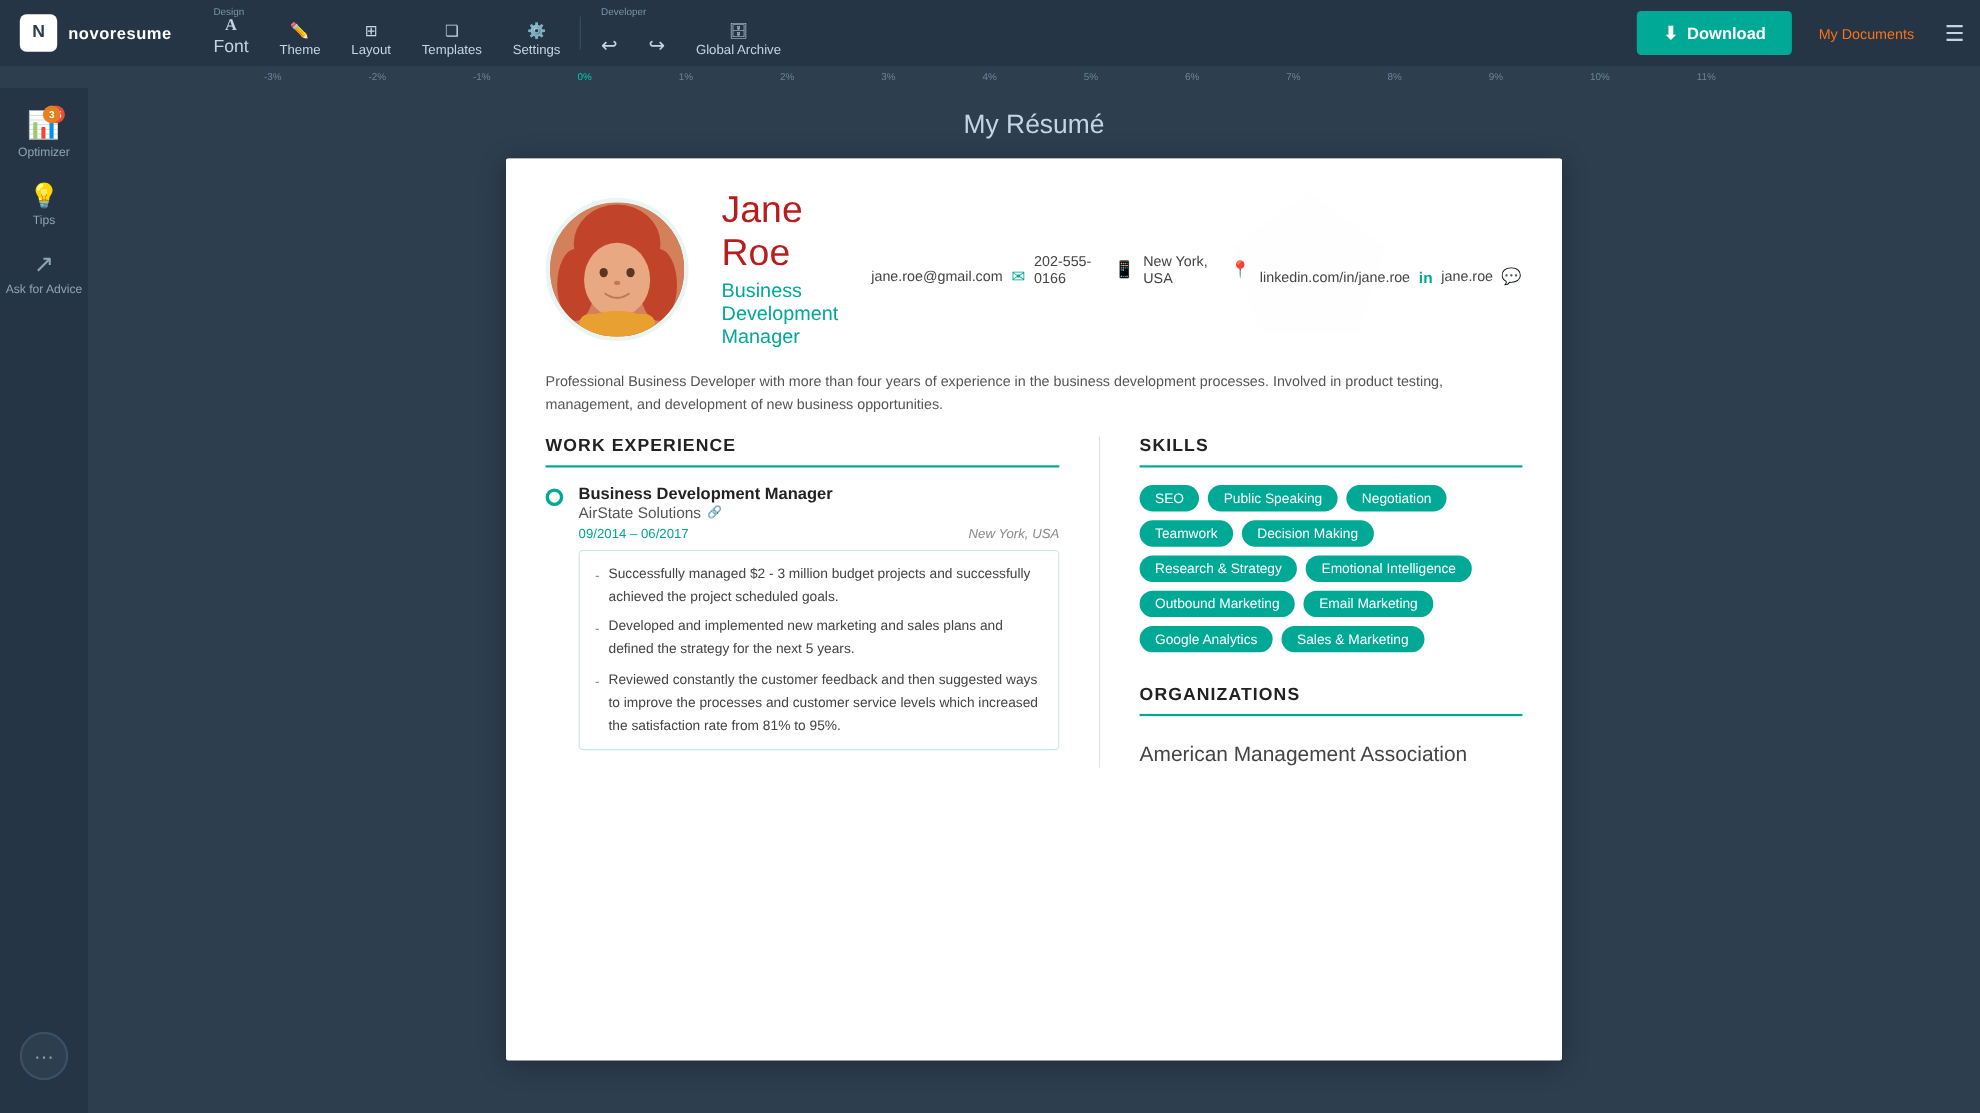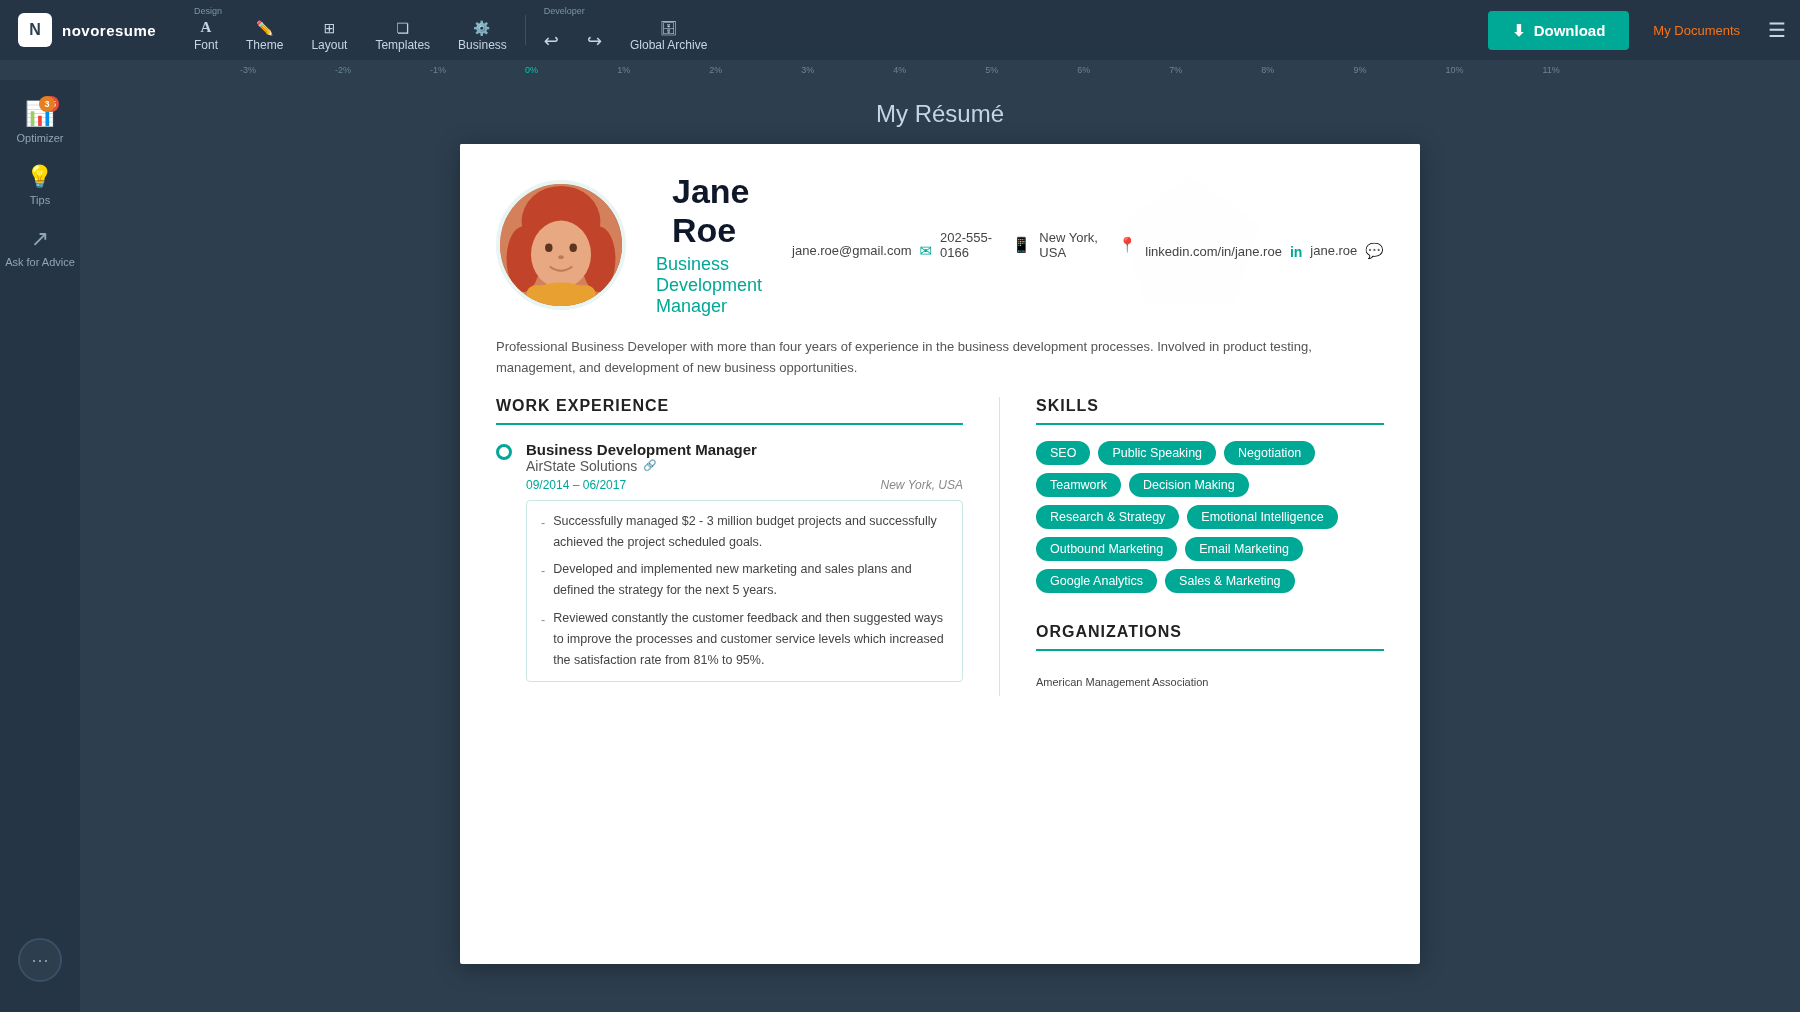--- a/index.html
+++ b/index.html
@@ -130,21 +130,21 @@
     }
     .avatar-circle {
       width: 130px; height: 130px; border-radius: 50%; overflow: hidden;
       border: 4px solid #e8f5f3; flex-shrink: 0;
       background: linear-gradient(135deg, #d4927a 0%, #c27058 40%, #a85a44 100%);
       display: flex; align-items: center; justify-content: center;
       position: relative;
     }
 
     .name-area { flex: 1; }
-    .resume-name { font-size: 34px; font-weight: 700; color: #0f172a; margin-bottom: 4px; margin-left: 16px; }
+    .resume-name { font-size: 34px; font-weight: 400; color: #b91c1c; margin-bottom: 4px; }
     .resume-title { font-size: 18px; color: #00a896; font-weight: 400; }
 
     .contact-area {
       display: flex; flex-direction: row; gap: 8px; align-items: flex-end;
     }
     .contact-row { display: flex; align-items: center; gap: 8px; }
     .contact-text { font-size: 13px; color: #444; }
     .contact-icon { font-size: 15px; color: #00a896; }
 
     
@@ -192,21 +192,21 @@
     .bullet-dash { color: #888; flex-shrink: 0; margin-top: 2px; }
 
     
     .skills-tags { display: flex; flex-wrap: wrap; gap: 8px; }
     .skill-tag {
       background: #00a896; color: #fff; border-radius: 20px;
       padding: 5px 14px; font-size: 12.5px; cursor: pointer;
     }
 
     
-    .org-name { font-size: 11px; color: #444; margin-top: 25px; }
+    .org-name { font-size: 19px; color: #444; margin-top: 25px; }
     .nav-item-wrap {
       position: relative; display: flex; flex-direction: column; align-items: center;
       justify-content: flex-end; height: 60px; padding: 0 14px 8px;
       cursor: pointer; color: #c5d5e3; font-size: 12px; gap: 2px;
     }
     .nav-group-section {
       display: flex; align-items: flex-end; height: 60px; gap: 0;
     }
   </style>
 </head>
@@ -218,41 +218,41 @@
     <span class="logo-text">novoresume</span>
   </div>
 
   <div class="nav-group-section">
 
     <div style="position:relative; display:flex; align-items:center; height:60px;">
       <span style="position:absolute;top:6px;left:14px;font-size:9px;color:#7a95aa;">Design</span>
 
       <div class="nav-item-wrap">
         <span style="font-size:15px;font-weight:700;font-family:serif;">A</span>
-        <span style="font-size:12px;">Font</span>
+        <span style="font-size:16px;">Font</span>
       </div>
 
       <div class="nav-item-wrap">
         <span style="font-size:14px;">✏️</span>
         <span style="font-size:12px;">Theme</span>
       </div>
 
       <div class="nav-item-wrap">
         <span style="font-size:14px;">⊞</span>
         <span style="font-size:12px;">Layout</span>
       </div>
 
       <div class="nav-item-wrap">
         <span style="font-size:14px;">❏</span>
         <span style="font-size:12px;">Templates</span>
       </div>
 
       <div class="nav-item-wrap">
         <span style="font-size:14px;">⚙️</span>
-        <span style="font-size:12px;">Business</span>
+        <span style="font-size:12px;">Settings</span>
       </div>
     </div>
   </div>
 
   <div class="nav-divider"></div>
 
   <div style="position:relative; display:flex; align-items:flex-end; height:60px;">
     <span style="position:absolute;top:6px;left:14px;font-size:9px;color:#7a95aa;">Developer</span>
     <div class="nav-item-wrap">
       <span style="font-size:18px;">↩</span>

